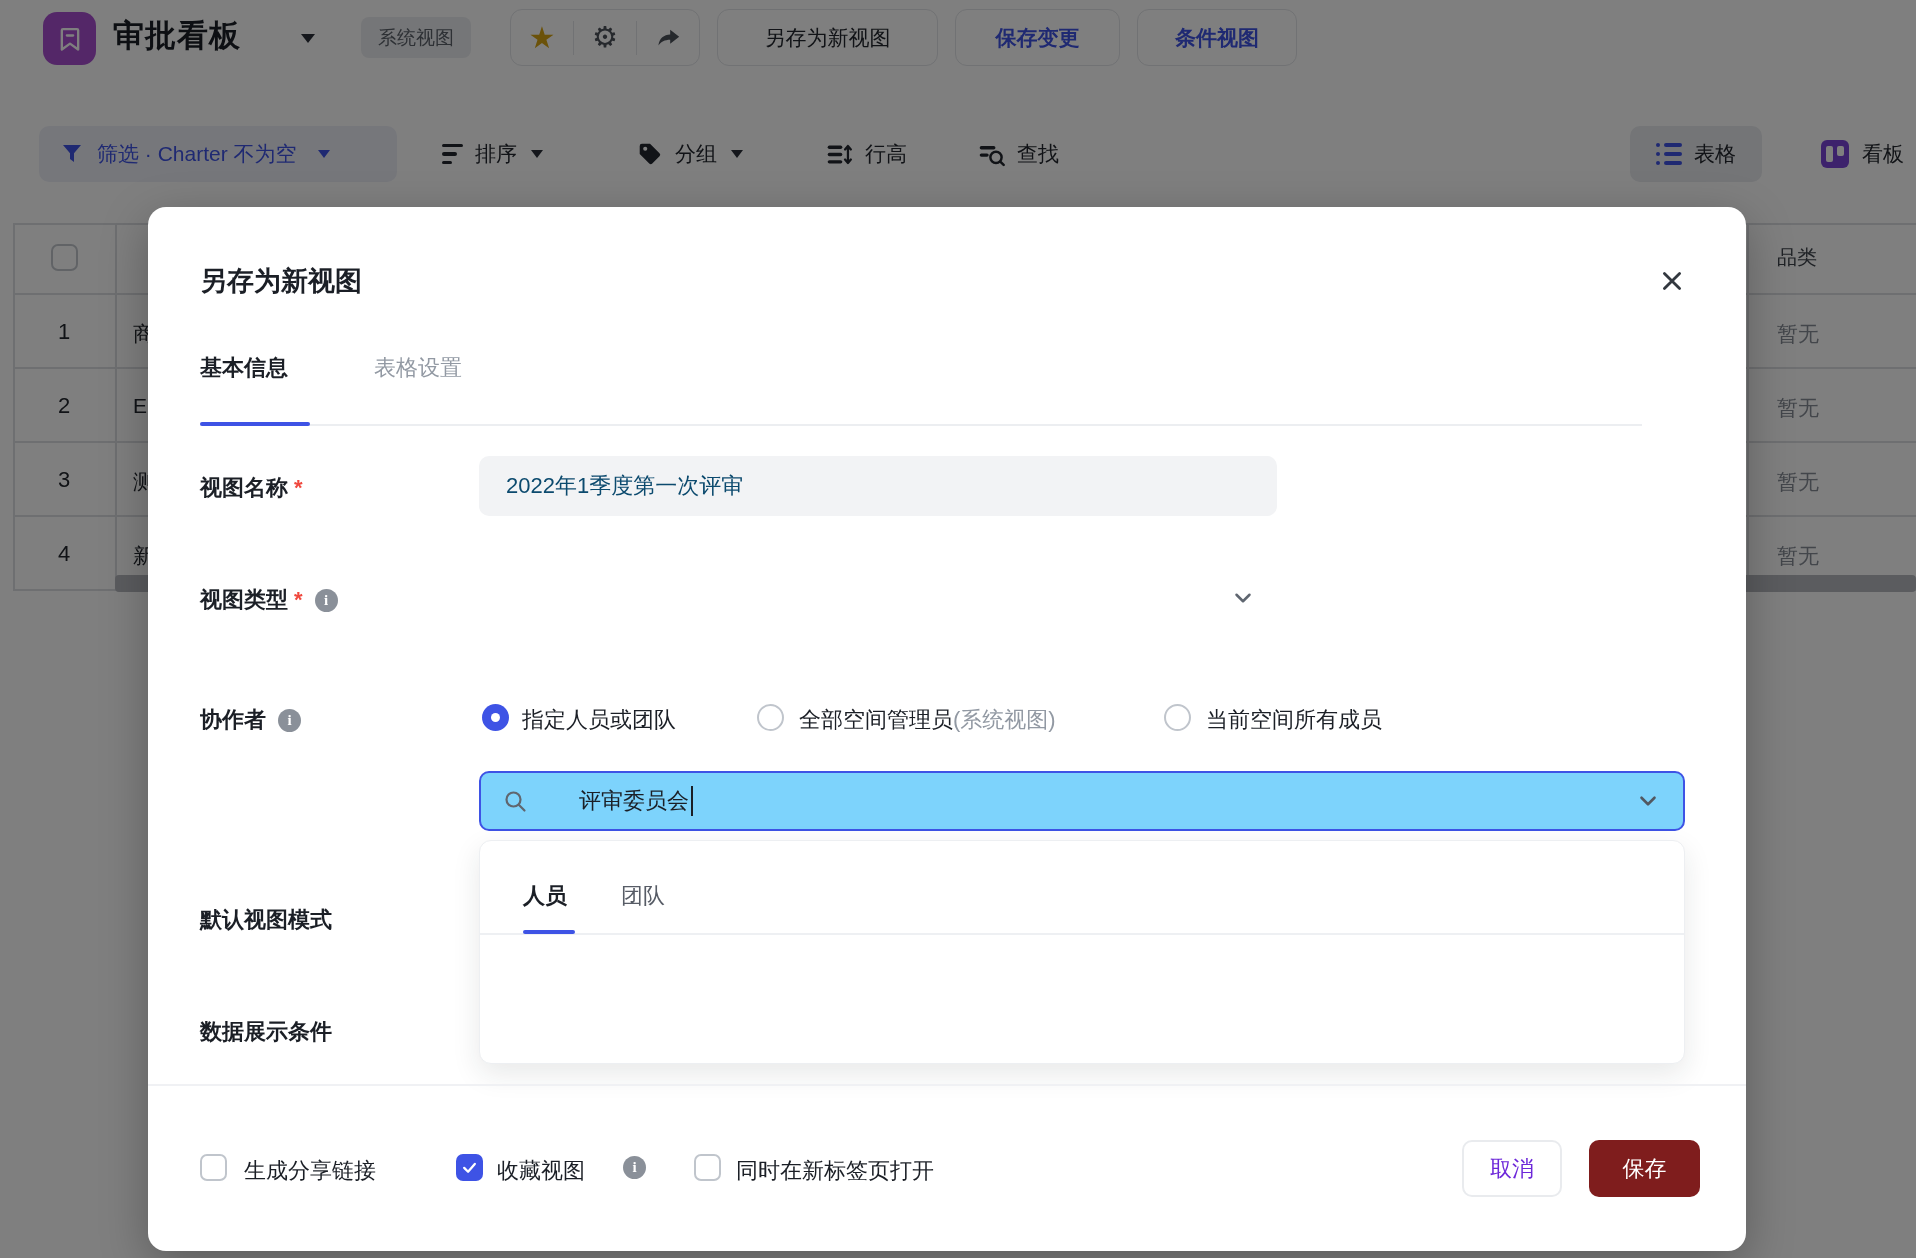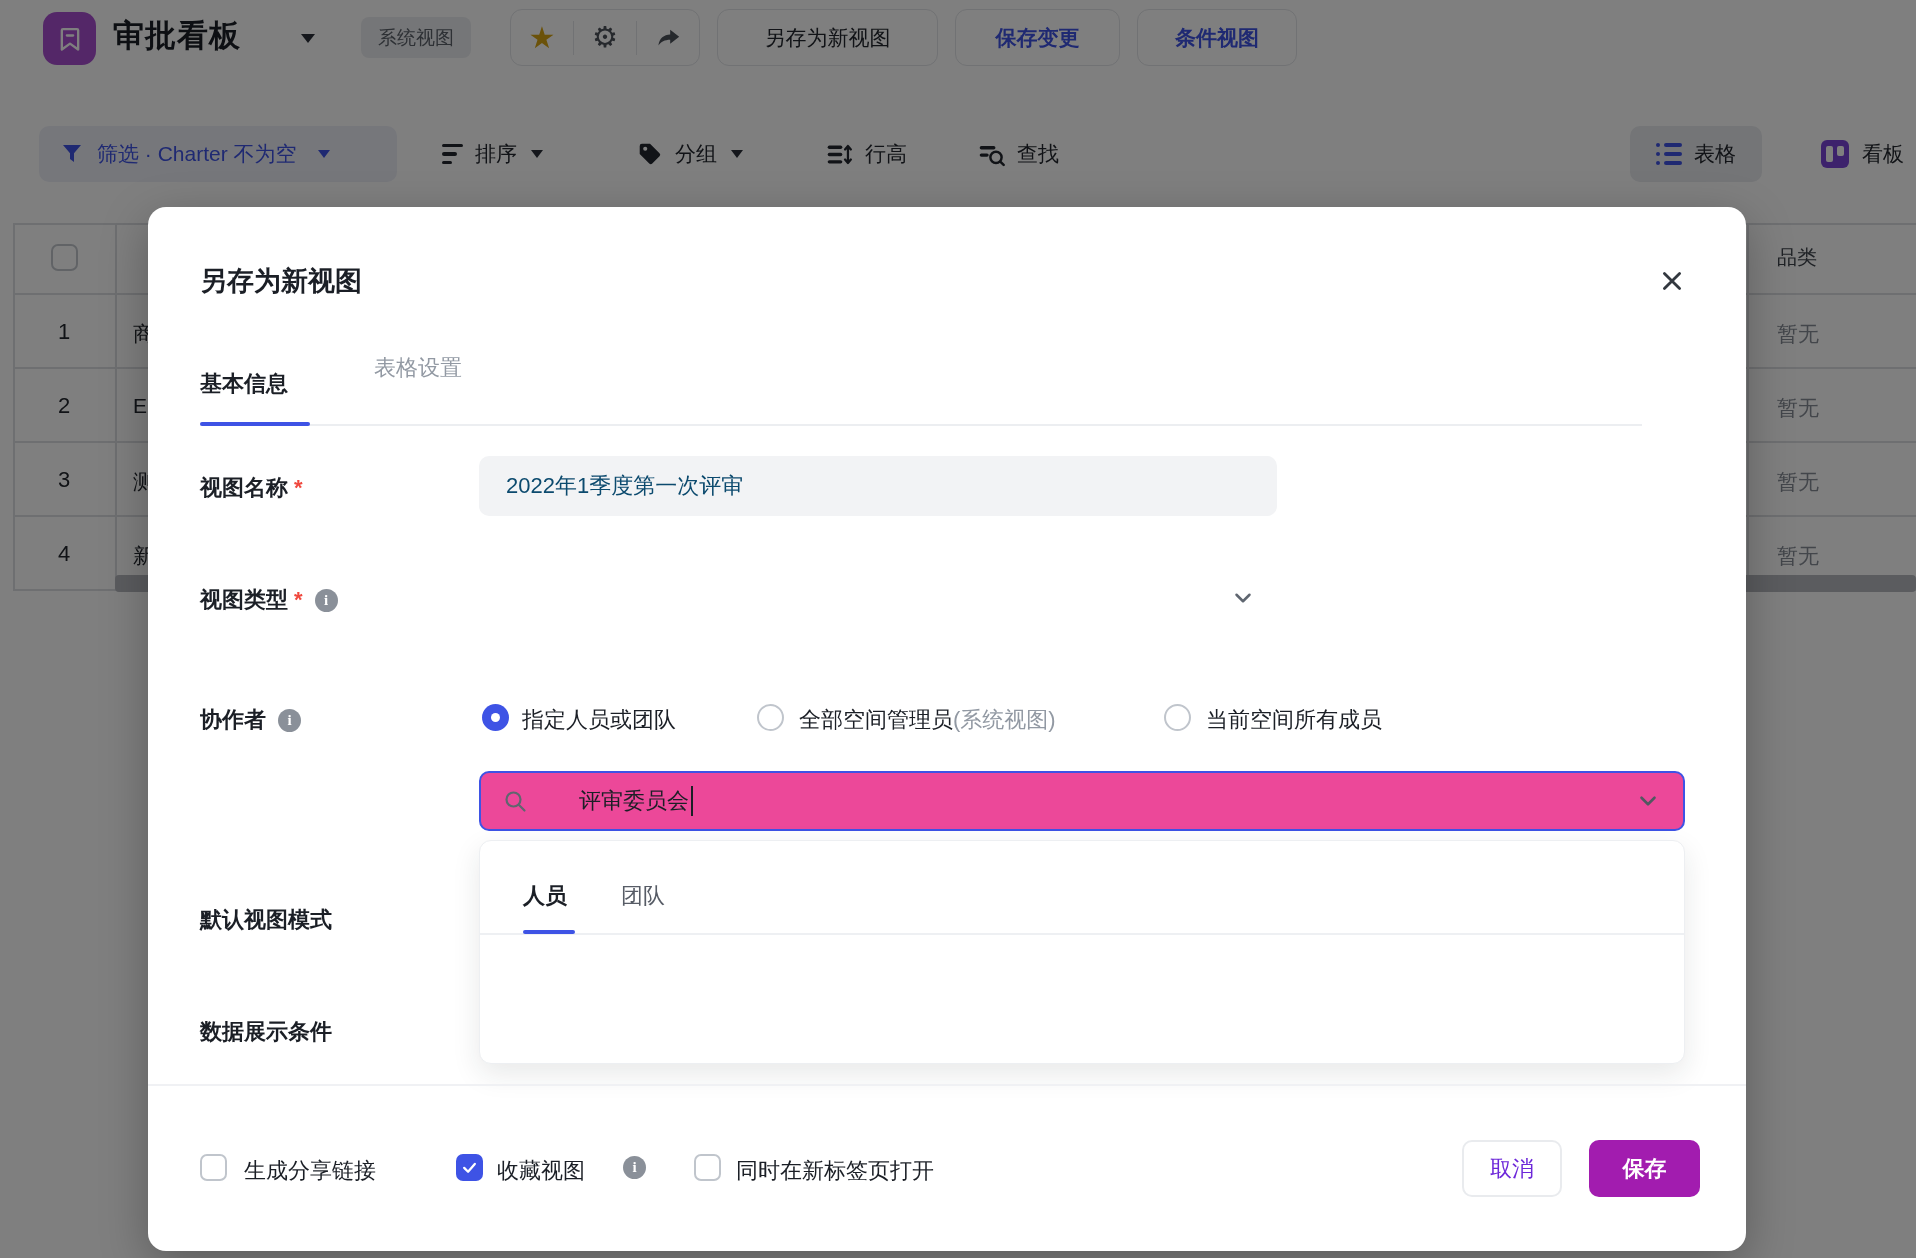--- a/index.html
+++ b/index.html
@@ -69,21 +69,21 @@
 
   
   .overlay { position:absolute; inset:0; background:rgba(0,0,0,0.5); z-index:5; }
 
   
   .modal { position:absolute; left:148px; top:207px; width:1598px; height:1044px; background:#fff;
     border-radius:18px; z-index:10; box-shadow:0 14px 48px rgba(0,0,0,0.28); }
   .m-title { left:52px; top:56px; font-size:27px; font-weight:700; }
   .m-close { left:1498px; top:48px; width:52px; height:52px; display:flex; align-items:center;
     justify-content:center; cursor:pointer; }
-  .m-tab-active { left:52px; top:146px; font-size:22px; font-weight:700; color:#1b1f26;margin-top:16px; }
+  .m-tab-active { left:52px; top:146px; font-size:22px; font-weight:700; color:#1b1f26; }
   .m-tab { left:226px; top:146px; font-size:22px; color:#9299a3; }
   .tab-underline { left:52px; top:215px; width:110px; height:4px; background:#3E53E5; border-radius:2px; z-index:2; }
   .tab-rule { left:52px; top:217px; width:1442px; height:1.5px; background:#eceef1; }
 
   .f-label { font-size:22px; font-weight:700; color:#1b1f26; }
   .req { color:#F0483E; margin-left:6px; font-weight:700; }
   .info-dot { width:23px; height:23px; border-radius:50%; background:#8a9099; color:#fff;
     font-family:"Liberation Serif",serif; font-size:15px; font-weight:700; text-align:center;
     line-height:23px; display:inline-block; }
   .field-box { width:798px; height:60px; background:#f2f3f5; border-radius:10px;
@@ -93,21 +93,21 @@
   .sel-chevron { left:1082px; top:378px; }
 
   .radio { width:27px; height:27px; border-radius:50%; }
   .radio.on { background:#3E53E5; position:relative; }
   .radio.on::after { content:""; position:absolute; left:9px; top:9px; width:9px; height:9px;
     border-radius:50%; background:#fff; }
   .radio.off { border:2px solid #c0c5cc; background:#fff; }
   .r-lbl { font-size:22px; color:#1b1f26; }
   .r-suffix { color:#9299a3; }
 
-  .search-box { left:331px; top:564px; width:1206px; height:60px; background:#ec4899;
+  .search-box { left:331px; top:564px; width:1206px; height:60px; background:#7dd3fc;
     border:2px solid #3E53E5; border-radius:10px; display:flex; align-items:center; padding:0 22px; }
   .search-text { font-size:22px; color:#1b1f26; margin-left:52px; }
   .cursor-bar { width:2px; height:30px; background:#1b1f26; margin-left:2px; animation:blink 1.1s steps(1) infinite; }
   @keyframes blink { 50% { opacity:0; } }
 
   .dropdown { left:331px; top:633px; width:1206px; height:224px; background:#fff;
     border:1px solid #edeff2; border-radius:12px; box-shadow:0 10px 28px rgba(31,35,41,0.10); }
   .dd-tab-active { left:43px; top:40px; font-size:22px; font-weight:700; color:#1b1f26; }
   .dd-tab { left:141px; top:40px; font-size:22px; color:#575c66; }
   .dd-underline { left:43px; top:89px; width:52px; height:3.5px; background:#3E53E5; border-radius:2px; z-index:2; }
@@ -115,22 +115,22 @@
   .dd-empty { left:0; right:0; top:146px; text-align:center; font-size:22px; color:#bcc1c8; }
 
   .footer-rule { left:0; right:0; top:877px; height:2px; background:#f0f1f4; }
   .cbox { width:27px; height:27px; border-radius:7px; }
   .cbox.off { border:2px solid #c0c5cc; background:#fff; }
   .cbox.on { background:#3E53E5; display:flex; align-items:center; justify-content:center; }
   .cb-lbl { font-size:22px; color:#1b1f26; }
   .btn-cancel { left:1314px; top:933px; width:100px; height:57px; border:2px solid #e9ebee;
     border-radius:10px; background:#fff; color:#6d28d9; font-size:22px;
     display:flex; align-items:center; justify-content:center; }
-  .btn-save { left:1441px; top:933px; width:111px; height:57px; background:#a21caf;
-    border-radius:10px; color:#fff; font-size:22px; font-weight:700;
+  .btn-save { left:1441px; top:933px; width:111px; height:57px; background:#7f1d1d;
+    border-radius:10px; color:#fff; font-size:22px; font-weight:400;
     display:flex; align-items:center; justify-content:center; }
 </style>
 </head>
 <body>
 
 <div class="app">
 
   <div class="abs doc-icon">
     <svg width="28" height="28" viewBox="0 0 24 24" fill="none">
       <path d="M6 3.5h12a1 1 0 0 1 1 1V21l-7-5-7 5V4.5a1 1 0 0 1 1-1z" stroke="#fff" stroke-width="2" stroke-linejoin="round"></path>

